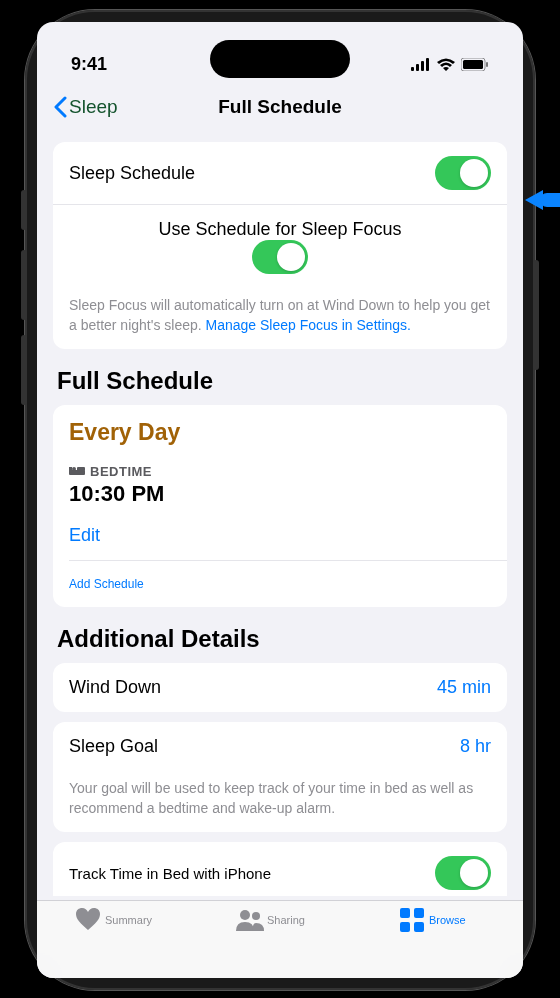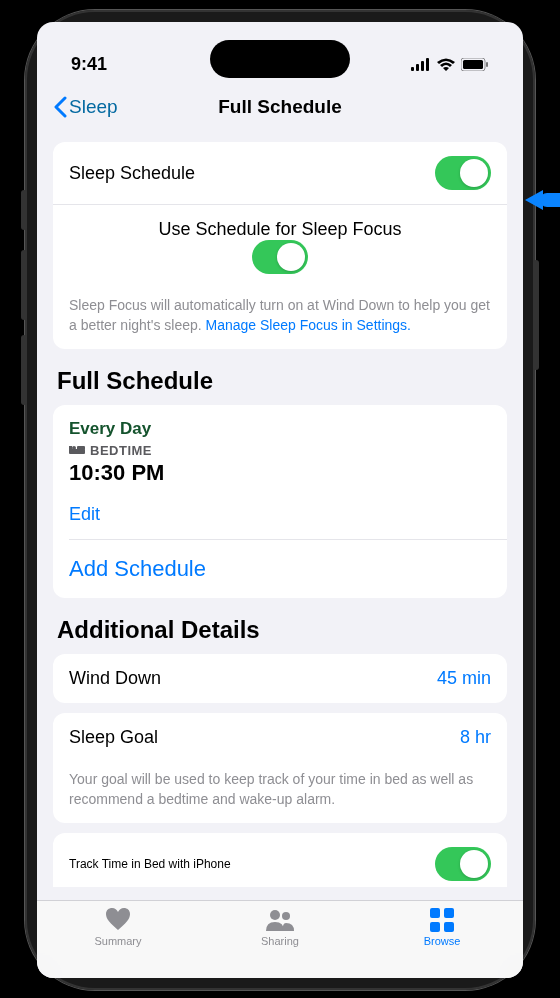--- a/index.html
+++ b/index.html
@@ -61,21 +61,21 @@
     .nav-bar {
       height: 50px;
       display: flex;
       align-items: center;
       position: relative;
       padding: 0 16px;
     }
     .back-btn {
       display: flex;
       align-items: center;
-      color: #0369a1;
+      color: #14532d;
       font-size: 19px;
       gap: 2px;
     }
     .nav-title {
       position: absolute;
       left: 50%;
       transform: translateX(-50%);
       font-size: 19px;
       font-weight: 600;
     }
@@ -122,52 +122,52 @@
       padding: 8px 16px 14px;
       line-height: 1.4;
     }
     .footer-text .link { color: #007aff; }
     .section-title {
       font-size: 24px;
       font-weight: 700;
       margin: 18px 4px 10px;
     }
     .schedule-card { padding: 14px 16px; }
-    .every-day { color: #14532d; font-weight: 600; font-size: 17px; margin-bottom: 4px; }
+    .every-day { color: #a16207; font-weight: 600; font-size: 23px; margin-bottom: 18px; }
     .sched-cols { display:flex; gap:60px; }
     .sched-label { display:flex; align-items:center; gap:5px; font-size:13px; font-weight:600; color:#5a5a5e; letter-spacing:0.5px; }
     .sched-time { font-size:22px; font-weight:700; margin-top:2px; }
     .edit-link { color:#007aff; font-size:18px; margin-top:18px; }
-    .add-schedule { color:#007aff; font-size:22px; padding:16px; }
+    .add-schedule { color:#007aff; font-size:12px; padding:16px; }
     .detail-value { color:#007aff; font-size:18px; }
     .tab-bar {
       height: 78px;
       background: rgba(248,248,248,0.94);
       border-top: 1px solid #d1d1d6;
       display: flex;
       justify-content: space-around;
       align-items: flex-start;
       padding-top: 6px;
       backdrop-filter: blur(10px);
     }
     .tab {
-      display:flex; flex-direction:column; align-items:center;
+      display:flex; align-items:center;
       font-size:11px; color:#8e8e93; gap:2px; width:90px;
     }
     .tab.active { color:#007aff; }
     .tab-icon { width:30px; height:26px; display:flex; align-items:center; justify-content:center; }
     .arrow-callout {
       position: absolute;
       top: 170px;
       right: -50px;
       z-index: 20;
     }
     .cutoff-row {
       display:flex; align-items:center; justify-content:space-between;
-      padding:14px 16px 6px; font-size:12px;
+      padding:14px 16px 6px; font-size:15px;
       background:#fff; border-radius:12px 12px 0 0; margin-top:10px;
     }
   </style>
 </head>
 <body>
 
 <div class="phone-frame">
   <div class="phone-side-btn btn-left1"></div>
   <div class="phone-side-btn btn-left2"></div>
   <div class="phone-side-btn btn-left3"></div>

